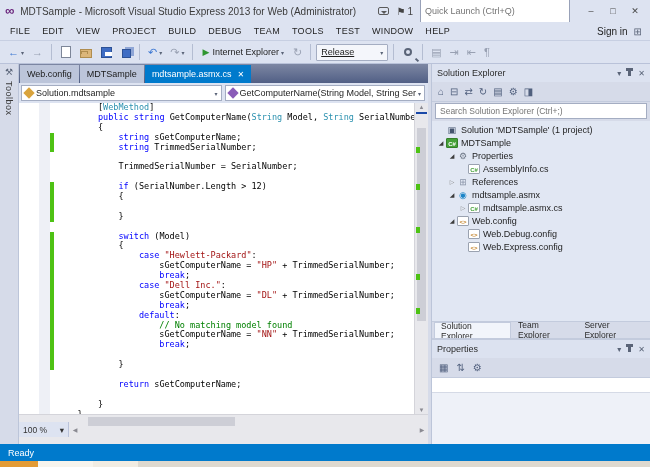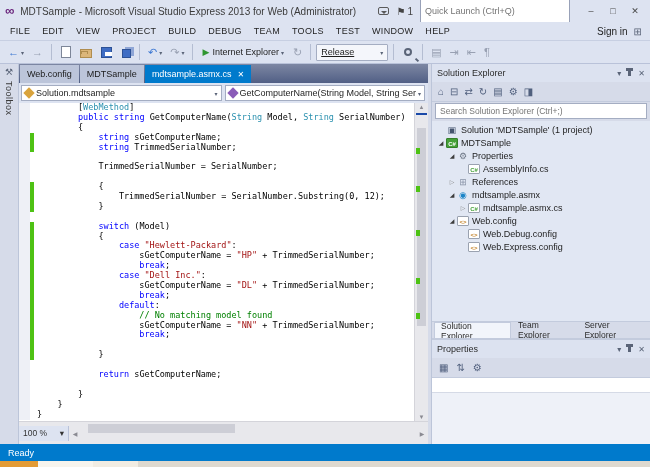--- a/index.html
+++ b/index.html
@@ -61,37 +61,37 @@
 
   .navbar { height:20px; flex:none; background:#dde3f1; display:flex; gap:3px; padding:2px 3px 2px 2px; }
   .combo { flex:1; min-width:0; background:#fff; border:1px solid #a4adc2; display:flex; align-items:center; padding:0 3px; font-size:9px; }
   .combo .combo-text { flex:1; min-width:0; overflow:hidden; white-space:nowrap; }
   .combo .combo-caret { font-size:6px; color:#5a6478; margin-left:2px; }
   .nav-ic { width:8px; height:8px; flex:none; margin-right:3px; transform:rotate(45deg); }
   .nav-ic.class { background:#d9a33c; }
   .nav-ic.method { background:#8a5bb8; }
 
   .code-wrap { flex:1; min-height:0; display:flex; background:#fff; }
-  .code-scroll { flex:1; min-width:0; overflow:hidden; }
+  .code-scroll { flex:1; min-width:0; overflow:hidden;padding-left:20px; }
   .code-line { display:flex; height:9.9px; }
   .line-margin { width:11px; flex:none; background:#eef0f6; }
   .change-bar { width:4px; flex:none; }
   .change-bar.changed { background:#4ec214; }
   .code-text { white-space:pre; font-family:"DejaVu Sans Mono", monospace; font-size:8.5px; line-height:9.9px; padding-left:3px; }
   .tok-p { color:#000; } .tok-k { color:#0000ff; } .tok-t { color:#2b91af; } .tok-s { color:#a31515; } .tok-c { color:#008000; }
 
   .vscrollbar { width:14px; flex:none; background:#e8e8ec; border-left:1px solid #d4d4da; position:relative; }
   .vs-arrow { position:absolute; left:0; width:100%; text-align:center; font-size:6px; color:#8a8a92; }
   .vs-arrow.up { top:1px; } .vs-arrow.down { bottom:1px; }
   .vs-thumb { position:absolute; left:2px; width:9px; top:8%; height:62%; background:#cdced6; }
   .scroll-mark { position:absolute; left:1px; width:4px; height:6px; }
   .scroll-mark.green { background:#4ec214; }
   .scroll-mark.blue { background:#1a49a8; height:2px; width:11px; }
 
-  .editor-bottom { height:23px; flex:none; display:flex; align-items:center; background:#e8e8ec; border-top:1px solid #d4d4da; }
+  .editor-bottom { height:30px; flex:none; display:flex; align-items:center; background:#e8e8ec; border-top:1px solid #d4d4da; }
   .zoom-combo { width:50px; height:15px; display:flex; align-items:center; justify-content:space-between; padding:0 4px; font-size:8.5px; background:#dde3f1; border-right:1px solid #b9c2d9; color:#333; }
   .h-arrow { width:12px; text-align:center; font-size:6px; color:#8a8a92; }
   .h-track { flex:1; position:relative; height:100%; }
   .h-thumb { position:absolute; left:2%; top:2px; width:44%; height:9px; background:#cdced6; }
 
   .splitter { width:3px; flex:none; background:#d6dbe9; }
 
   
   .right-panel { width:219px; flex:none; display:flex; flex-direction:column; background:#d6dbe9; border-left:1px solid #bcc5d9; }
   .panel-title { height:18px; flex:none; display:flex; align-items:center; padding:0 5px; background:#dce2f0; font-size:9px; color:#2b2b2b; }
@@ -304,26 +304,30 @@
               <div class="code-text"><span class="tok-p">            TrimmedSerialNumber = SerialNumber;</span></div>
             </div>
             <div class="code-line">
               <div class="line-margin"></div>
               <div class="change-bar"></div>
               <div class="code-text"></div>
             </div>
             <div class="code-line">
               <div class="line-margin"></div>
               <div class="change-bar changed"></div>
+              <div class="code-text"><span class="tok-p">            </span><span class="tok-k">if</span><span class="tok-p"> (SerialNumber.Length &gt; 12)</span></div>
+            </div>
+            <div class="code-line">
+              <div class="line-margin"></div>
+              <div class="change-bar changed"></div>
               <div class="code-text"><span class="tok-p">            {</span></div>
             </div>
             <div class="code-line">
               <div class="line-margin"></div>
               <div class="change-bar changed"></div>
-              <div class="code-text"><span class="tok-p">                TrimmedSerialNumber = SerialNumber.Substring(0, 12);</span></div>
             </div>
             <div class="code-line">
               <div class="line-margin"></div>
               <div class="change-bar changed"></div>
               <div class="code-text"><span class="tok-p">            }</span></div>
             </div>
             <div class="code-line">
               <div class="line-margin"></div>
               <div class="change-bar"></div>
               <div class="code-text"></div>

